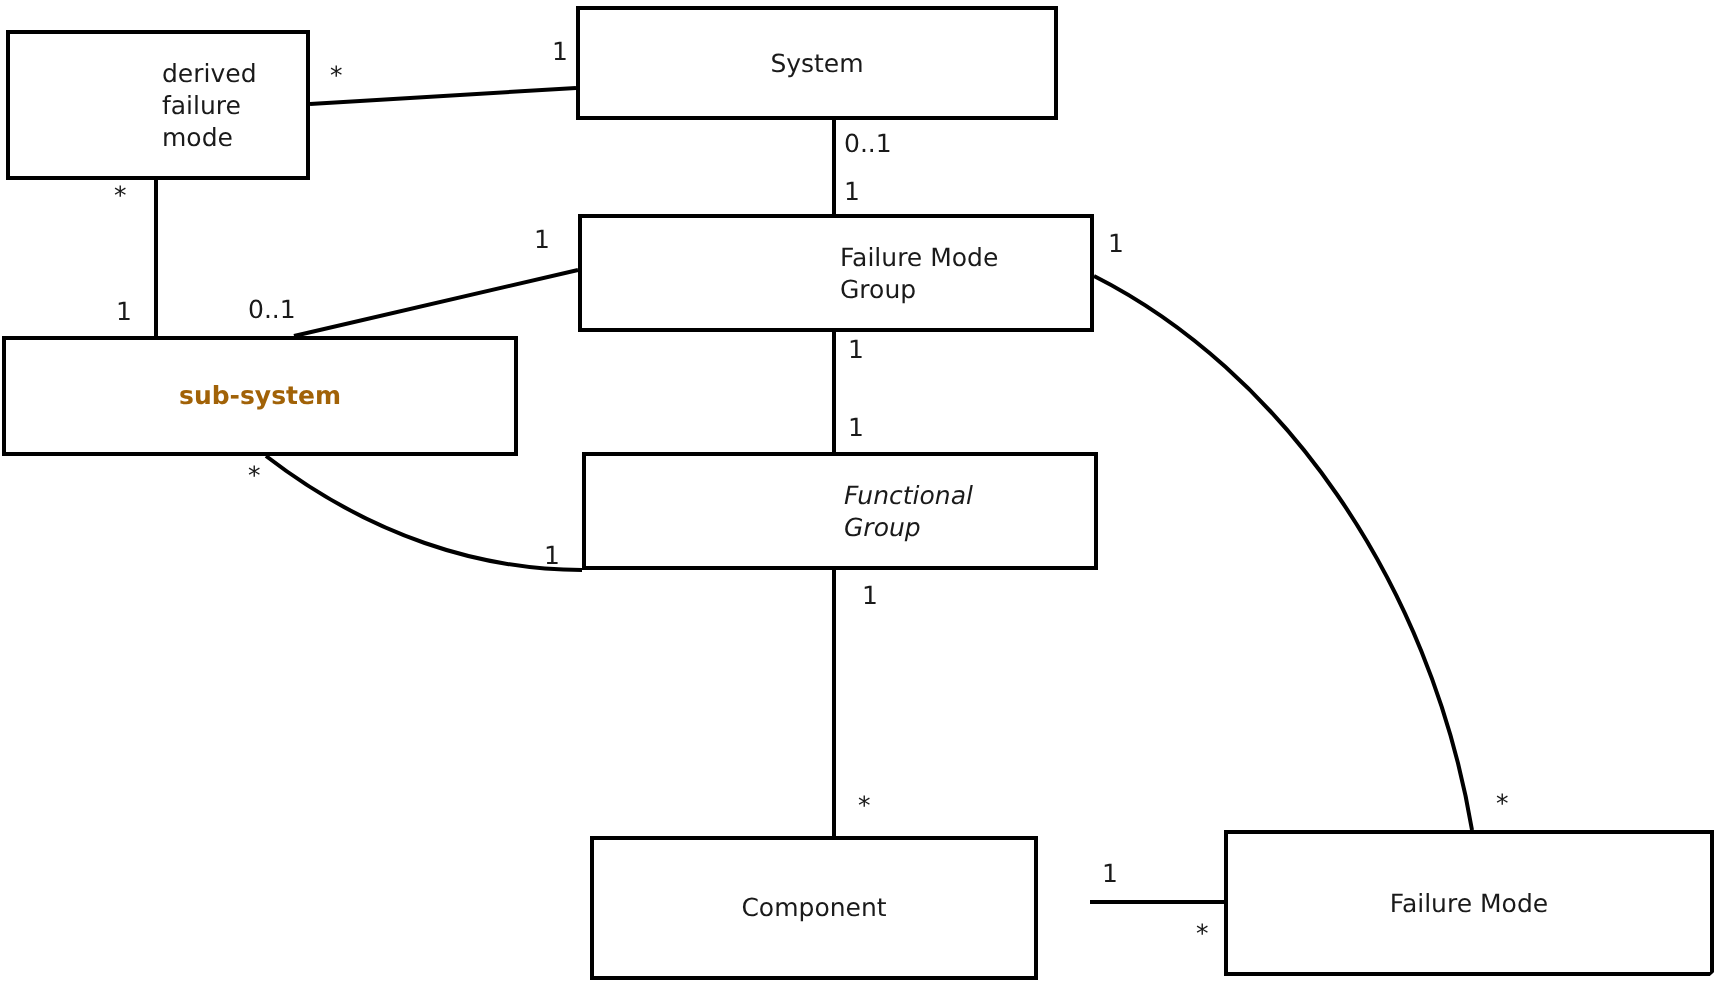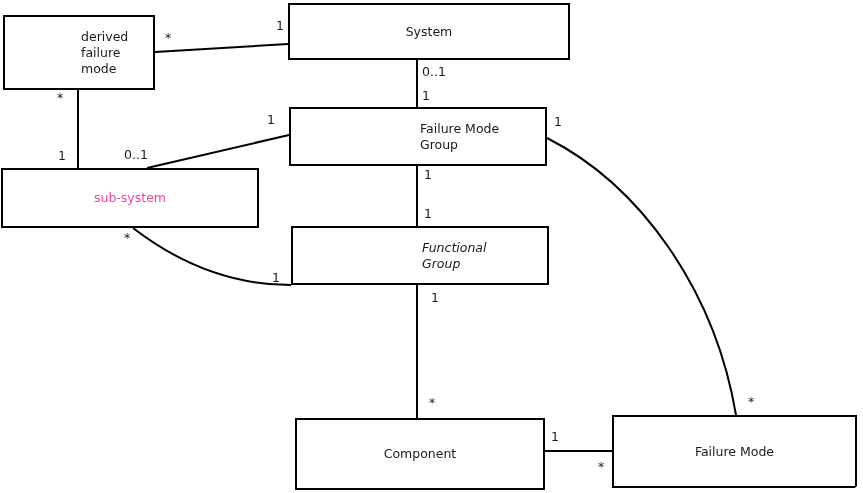--- a/index.html
+++ b/index.html
@@ -73,35 +73,35 @@
         <path d="M 545,451 L 612,451"></path>
       </g>
   </svg>
 
   <div id="node-group">
       <div class="node-box" style="left: 3px; top: 15px; width: 152px; height: 75px; border-color: rgb(0, 0, 0);">
         <div class="node-label" style="color: rgb(26, 26, 26); margin-left: 76px;">derived
 failure
 mode</div>
       </div>
-      <div class="node-box" style="left: 288px; top: 3px; width: 282px; height: 57px; border-color: rgb(0, 0, 0);">
+      <div class="node-box" style="left: 288px; top: 3px; width: 241px; height: 57px; border-color: rgb(0, 0, 0);">
         <div class="node-label label-centered" style="color: rgb(26, 26, 26);">System</div>
       </div>
       <div class="node-box" style="left: 289px; top: 107px; width: 258px; height: 59px; border-color: rgb(0, 0, 0);">
         <div class="node-label" style="color: rgb(26, 26, 26); margin-left: 129px;">Failure Mode
 Group</div>
       </div>
       <div class="node-box" style="left: 1px; top: 168px; width: 258px; height: 60px; border-color: rgb(0, 0, 0);">
-        <div class="node-label label-centered" style="color: #ec4899;">sub-system</div>
+        <div class="node-label label-centered" style="color: #a16207; font-weight: bold;">sub-system</div>
       </div>
       <div class="node-box" style="left: 291px; top: 226px; width: 258px; height: 59px; border-color: rgb(0, 0, 0); font-style: italic;">
         <div class="node-label" style="color: rgb(26, 26, 26); margin-left: 129px;">Functional
 Group</div>
       </div>
-      <div class="node-box" style="left: 295px; top: 418px; width: 250px; height: 72px; border-color: rgb(0, 0, 0);">
+      <div class="node-box" style="left: 295px; top: 418px; width: 224px; height: 72px; border-color: rgb(0, 0, 0);">
         <div class="node-label label-centered" style="color: rgb(26, 26, 26);">Component</div>
       </div>
       <div class="node-box" style="left: 612px; top: 415px; width: 245px; height: 73px; border-color: rgb(0, 0, 0);">
         <div class="node-label label-centered" style="color: rgb(26, 26, 26);">Failure Mode</div>
       </div>
     </div>
   <div id="mult-group">
       <span class="mult-label" style="left: 165px; top: 31px; color: rgb(26, 26, 26);">*</span>
       <span class="mult-label" style="left: 276px; top: 19px; color: rgb(26, 26, 26);">1</span>
       <span class="mult-label" style="left: 422px; top: 65px; color: rgb(26, 26, 26);">0..1</span>

